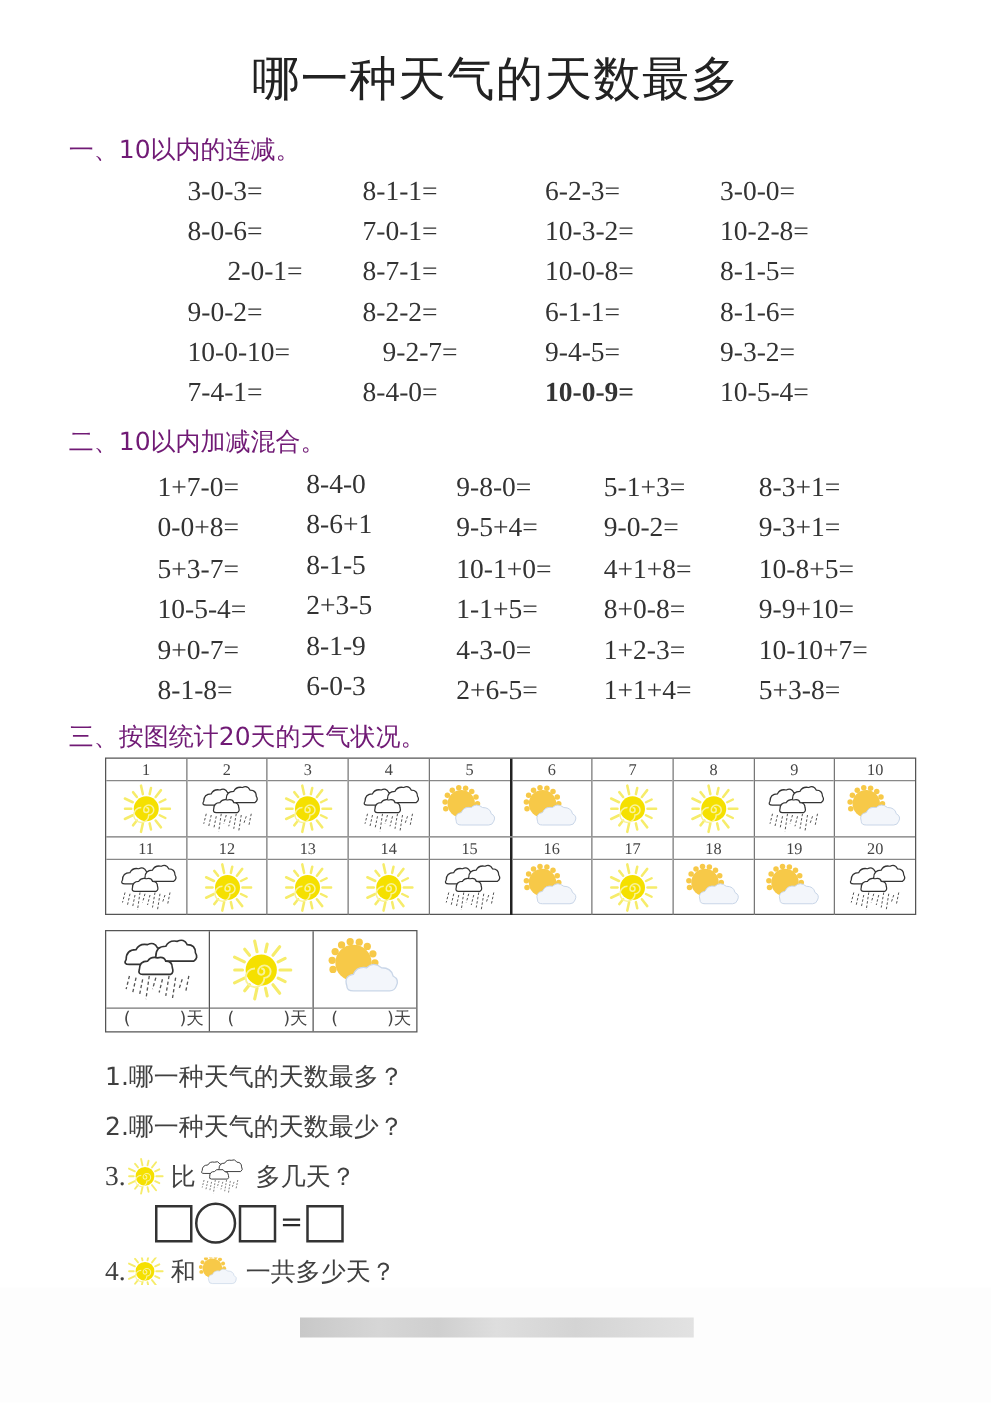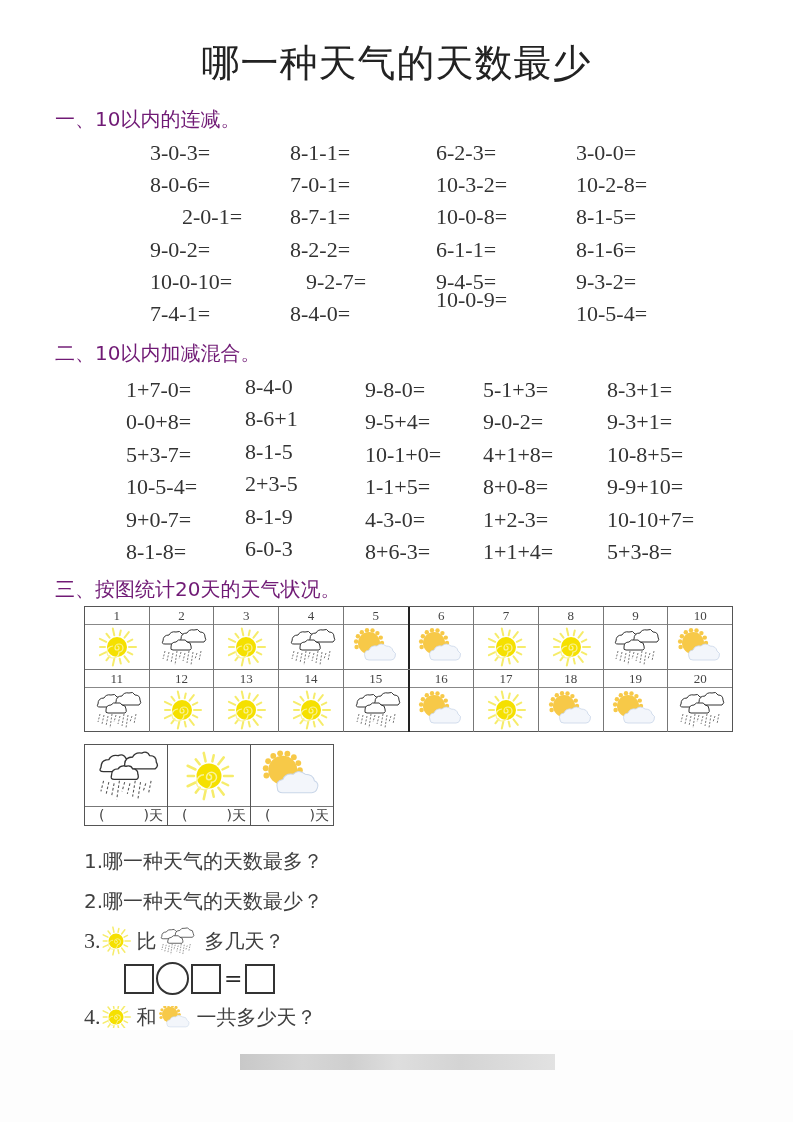--- a/index.html
+++ b/index.html
@@ -48,42 +48,42 @@
   .box { display:inline-block; width:30px; height:30px; border:2px solid #333; box-sizing:border-box; vertical-align:middle; }
   .circle { display:inline-block; width:33px; height:33px; border:2px solid #333; border-radius:50%; box-sizing:border-box; vertical-align:middle; }
   .eqsign { display:inline-block; font-size:22px; margin:0 1px; vertical-align:middle; }
   .watermark { left:240px; top:1054px; width:315px; height:16px;
     background:linear-gradient(90deg,#c8c8c8 0%,#d6d6d6 20%,#cfcfcf 35%,#dedede 50%,#d4d4d4 70%,#e2e2e2 100%); }
   .footer-fade { left:0; top:1030px; width:793px; height:92px; background:#fdfdfd; }
 </style>
 </head>
 <body>
 
-<div class="abs title">哪一种天气的天数最少</div>
+<div class="abs title">哪一种天气的天数最多</div>
 
 <div class="abs section-head" style="left:55px;top:106px;">一、10以内的连减。</div>
 <div id="s1">
     <div class="abs eq" style="left: 150px; top: 140px;">3-0-3=</div>
     <div class="abs eq" style="left: 150px; top: 172.2px;">8-0-6=</div>
     <div class="abs eq" style="left: 150px; top: 204.4px; margin-left: 32px;">2-0-1=</div>
     <div class="abs eq" style="left: 150px; top: 236.6px;">9-0-2=</div>
     <div class="abs eq" style="left: 150px; top: 268.8px;">10-0-10=</div>
     <div class="abs eq" style="left: 150px; top: 301px;">7-4-1=</div>
     <div class="abs eq" style="left: 290px; top: 140px;">8-1-1=</div>
     <div class="abs eq" style="left: 290px; top: 172.2px;">7-0-1=</div>
     <div class="abs eq" style="left: 290px; top: 204.4px;">8-7-1=</div>
     <div class="abs eq" style="left: 290px; top: 236.6px;">8-2-2=</div>
     <div class="abs eq" style="left: 290px; top: 268.8px; margin-left: 16px;">9-2-7=</div>
     <div class="abs eq" style="left: 290px; top: 301px;">8-4-0=</div>
     <div class="abs eq" style="left: 436px; top: 140px;">6-2-3=</div>
     <div class="abs eq" style="left: 436px; top: 172.2px;">10-3-2=</div>
     <div class="abs eq" style="left: 436px; top: 204.4px;">10-0-8=</div>
     <div class="abs eq" style="left: 436px; top: 236.6px;">6-1-1=</div>
     <div class="abs eq" style="left: 436px; top: 268.8px;">9-4-5=</div>
-    <div class="abs eq" style="left: 436px; top: 287px;">10-0-9=</div>
+    <div class="abs eq" style="left: 436px; top: 301px; font-weight: bold;">10-0-9=</div>
     <div class="abs eq" style="left: 576px; top: 140px;">3-0-0=</div>
     <div class="abs eq" style="left: 576px; top: 172.2px;">10-2-8=</div>
     <div class="abs eq" style="left: 576px; top: 204.4px;">8-1-5=</div>
     <div class="abs eq" style="left: 576px; top: 236.6px;">8-1-6=</div>
     <div class="abs eq" style="left: 576px; top: 268.8px;">9-3-2=</div>
     <div class="abs eq" style="left: 576px; top: 301px;">10-5-4=</div>
   </div>
 
 <div class="abs section-head" style="left:55px;top:340px;">二、10以内加减混合。</div>
 <div id="s2">
@@ -97,21 +97,21 @@
     <div class="abs eq" style="left: 245px; top: 406.4px;">8-6+1</div>
     <div class="abs eq" style="left: 245px; top: 438.8px;">8-1-5</div>
     <div class="abs eq" style="left: 245px; top: 471.2px;">2+3-5</div>
     <div class="abs eq" style="left: 245px; top: 503.6px;">8-1-9</div>
     <div class="abs eq" style="left: 245px; top: 536px;">6-0-3</div>
     <div class="abs eq" style="left: 365px; top: 377px;">9-8-0=</div>
     <div class="abs eq" style="left: 365px; top: 409.4px;">9-5+4=</div>
     <div class="abs eq" style="left: 365px; top: 441.8px;">10-1+0=</div>
     <div class="abs eq" style="left: 365px; top: 474.2px;">1-1+5=</div>
     <div class="abs eq" style="left: 365px; top: 506.6px;">4-3-0=</div>
-    <div class="abs eq" style="left: 365px; top: 539px;">8+6-3=</div>
+    <div class="abs eq" style="left: 365px; top: 539px;">2+6-5=</div>
     <div class="abs eq" style="left: 483px; top: 377px;">5-1+3=</div>
     <div class="abs eq" style="left: 483px; top: 409.4px;">9-0-2=</div>
     <div class="abs eq" style="left: 483px; top: 441.8px;">4+1+8=</div>
     <div class="abs eq" style="left: 483px; top: 474.2px;">8+0-8=</div>
     <div class="abs eq" style="left: 483px; top: 506.6px;">1+2-3=</div>
     <div class="abs eq" style="left: 483px; top: 539px;">1+1+4=</div>
     <div class="abs eq" style="left: 607px; top: 377px;">8-3+1=</div>
     <div class="abs eq" style="left: 607px; top: 409.4px;">9-3+1=</div>
     <div class="abs eq" style="left: 607px; top: 441.8px;">10-8+5=</div>
     <div class="abs eq" style="left: 607px; top: 474.2px;">9-9+10=</div>

